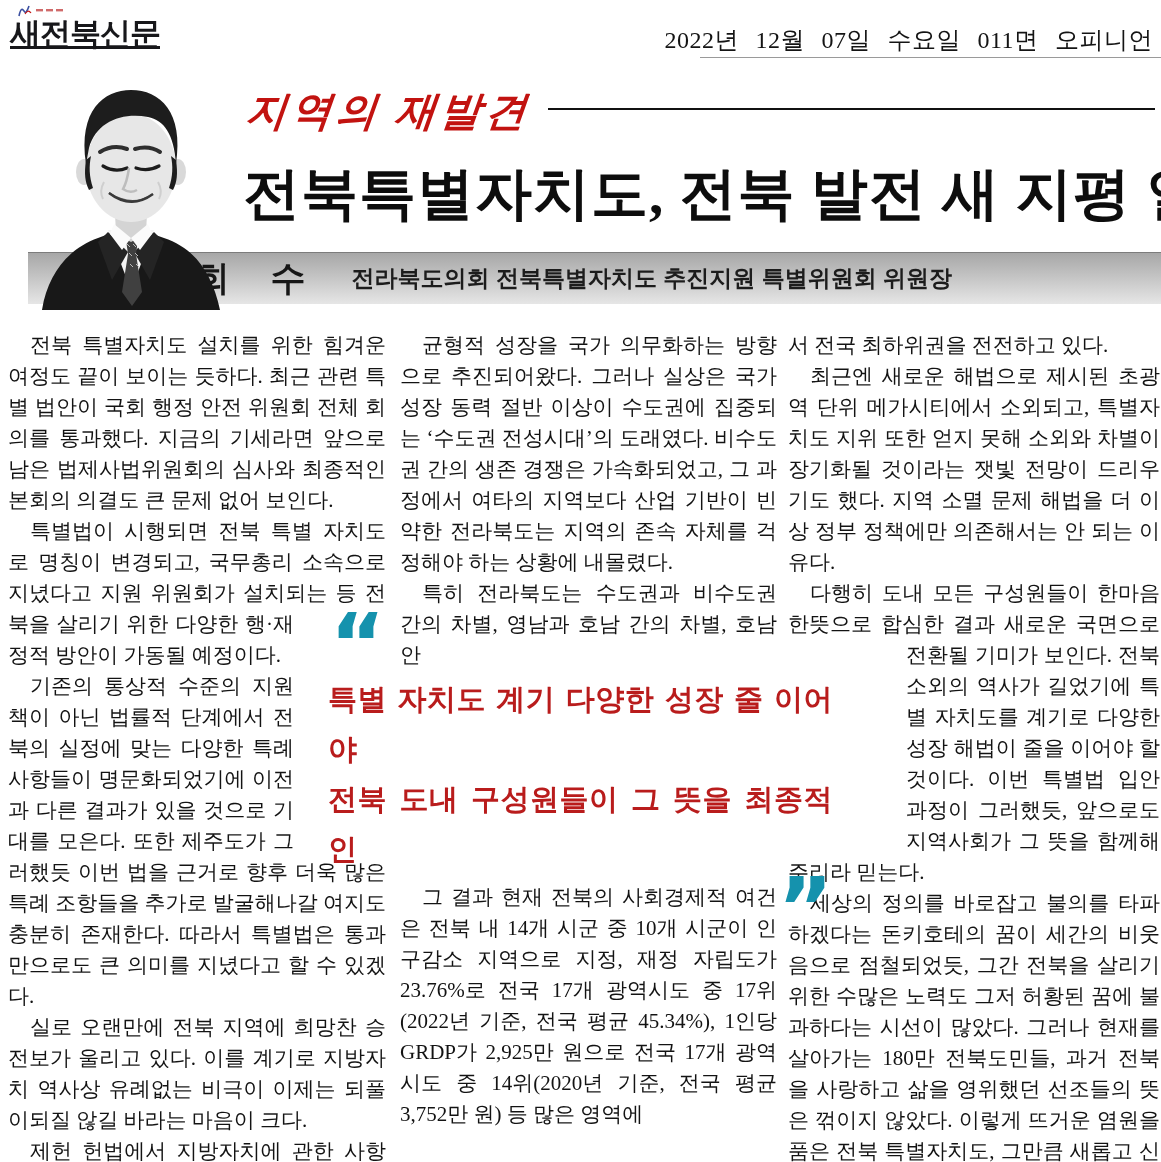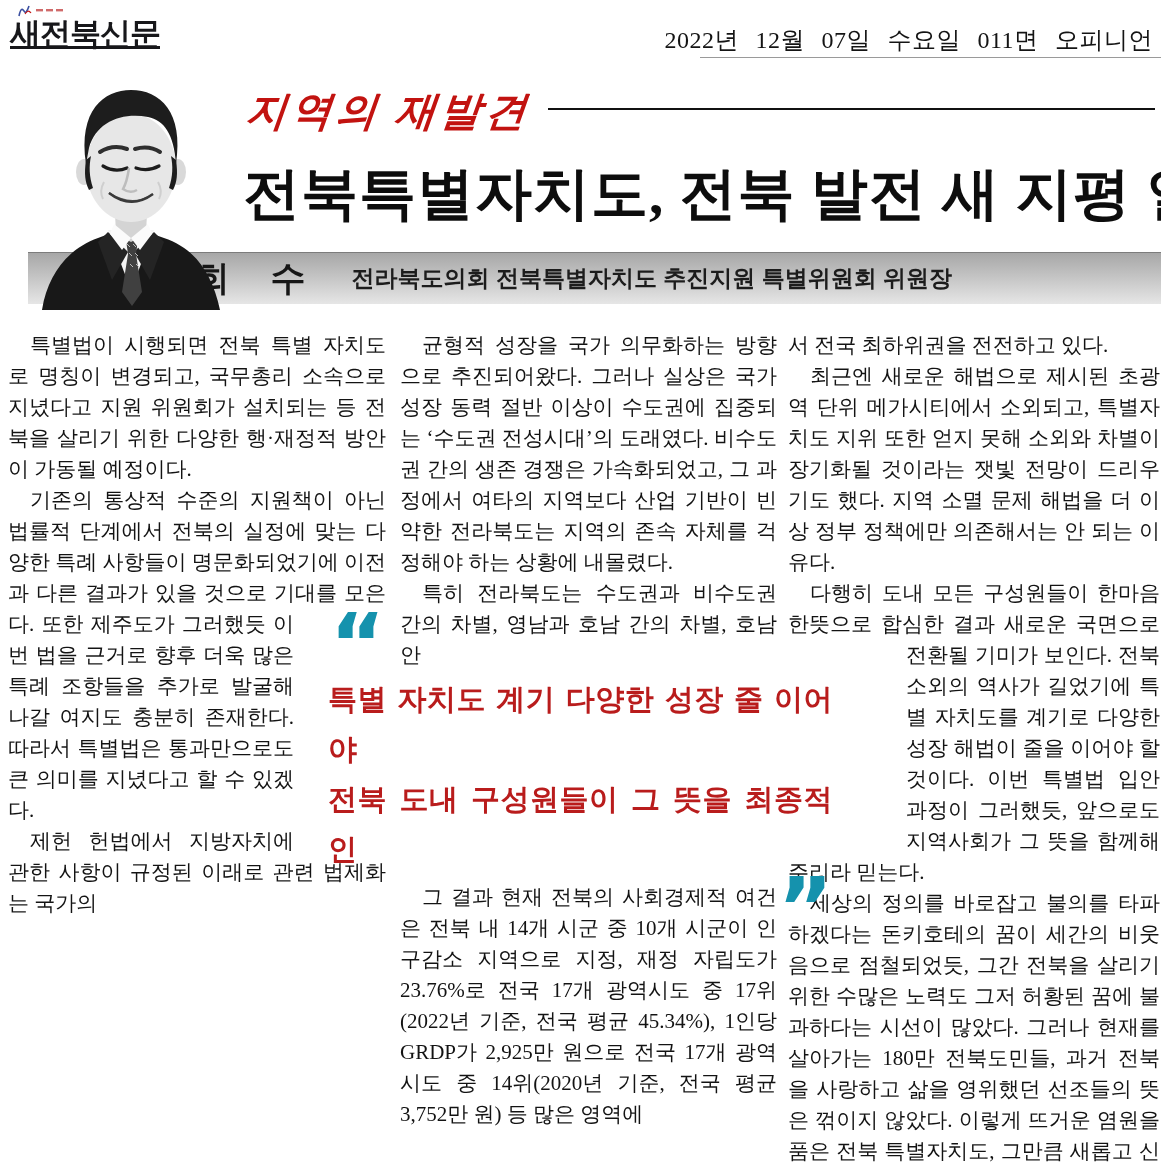--- a/index.html
+++ b/index.html
@@ -131,22 +131,24 @@
       <path d="M76,106 q-5,9 -1,17" stroke="#cfcfcf" stroke-width="2" fill="none"></path>
       <path d="M130,106 q5,9 1,17" stroke="#cfcfcf" stroke-width="2" fill="none"></path>
     </svg>
   </div>
 
   <div class="body-area">
 
     <div class="col col1">
       <div class="sp sp1a"></div>
       <div class="sp sp1b"></div>
+      <p class="indent">전북 특별자치도 설치를 위한 힘겨운 여정도 끝이 보이는 듯하다. 최근 관련 특별 법안이 국회 행정 안전 위원회 전체 회의를 통과했다. 지금의 기세라면 앞으로 남은 법제사법위원회의 심사와 최종적인 본회의 의결도 큰 문제 없어 보인다.</p>
       <p class="indent">특별법이 시행되면 전북 특별 자치도로 명칭이 변경되고, 국무총리 소속으로 지녔다고 지원 위원회가 설치되는 등 전북을 살리기 위한 다양한 행·재정적 방안이 가동될 예정이다.</p>
       <p class="indent">기존의 통상적 수준의 지원책이 아닌 법률적 단계에서 전북의 실정에 맞는 다양한 특례 사항들이 명문화되었기에 이전과 다른 결과가 있을 것으로 기대를 모은다. 또한 제주도가 그러했듯 이번 법을 근거로 향후 더욱 많은 특례 조항들을 추가로 발굴해나갈 여지도 충분히 존재한다. 따라서 특별법은 통과만으로도 큰 의미를 지녔다고 할 수 있겠다.</p>
+      <p class="indent">실로 오랜만에 전북 지역에 희망찬 승전보가 울리고 있다. 이를 계기로 지방자치 역사상 유례없는 비극이 이제는 되풀이되질 않길 바라는 마음이 크다.</p>
       <p class="indent">제헌 헌법에서 지방자치에 관한 사항이 규정된 이래로 관련 법제화는 국가의</p>
     </div>
 
     <div class="col col2">
       <p class="indent">균형적 성장을 국가 의무화하는 방향으로 추진되어왔다. 그러나 실상은 국가 성장 동력 절반 이상이 수도권에 집중되는 ‘수도권 전성시대’의 도래였다. 비수도권 간의 생존 경쟁은 가속화되었고, 그 과정에서 여타의 지역보다 산업 기반이 빈약한 전라북도는 지역의 존속 자체를 걱정해야 하는 상황에 내몰렸다.</p>
       <p class="indent">특히 전라북도는 수도권과 비수도권 간의 차별, 영남과 호남 간의 차별, 호남 안</p>
       <div class="quote-gap"></div>
       <p class="indent">그 결과 현재 전북의 사회경제적 여건은 전북 내 14개 시군 중 10개 시군이 인구감소 지역으로 지정, 재정 자립도가 23.76%로 전국 17개 광역시도 중 17위(2022년 기준, 전국 평균 45.34%), 1인당 GRDP가 2,925만 원으로 전국 17개 광역시도 중 14위(2020년 기준, 전국 평균 3,752만 원) 등 많은 영역에</p>
     </div>
 

